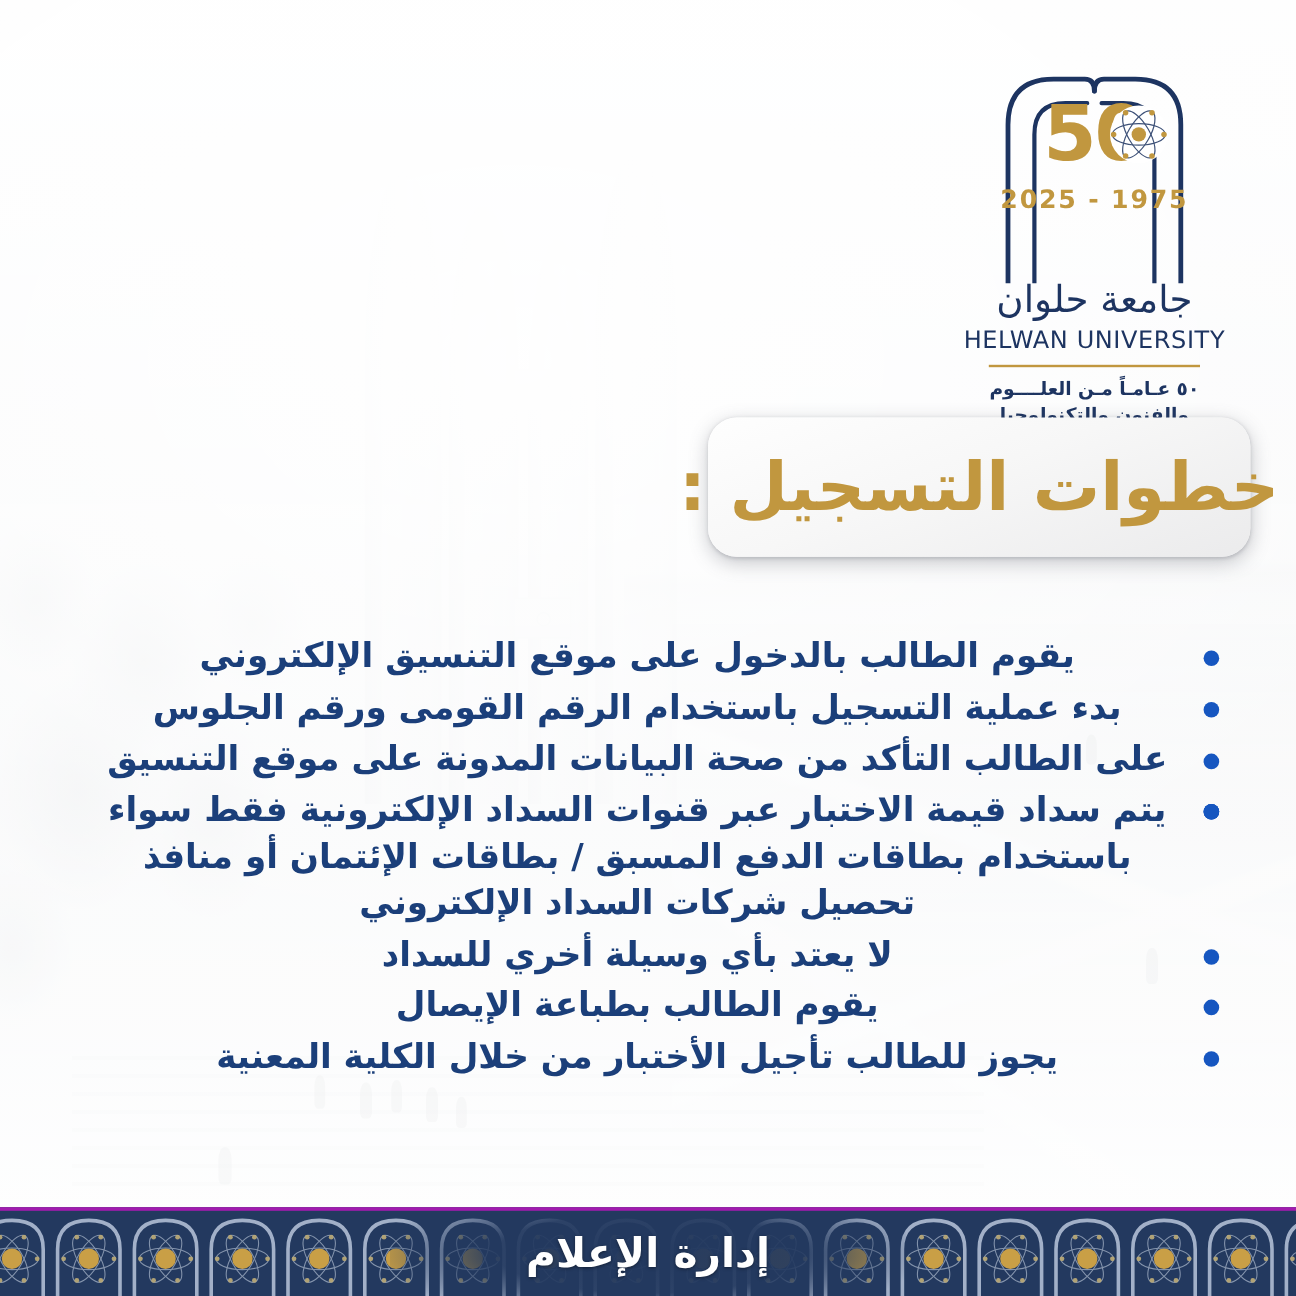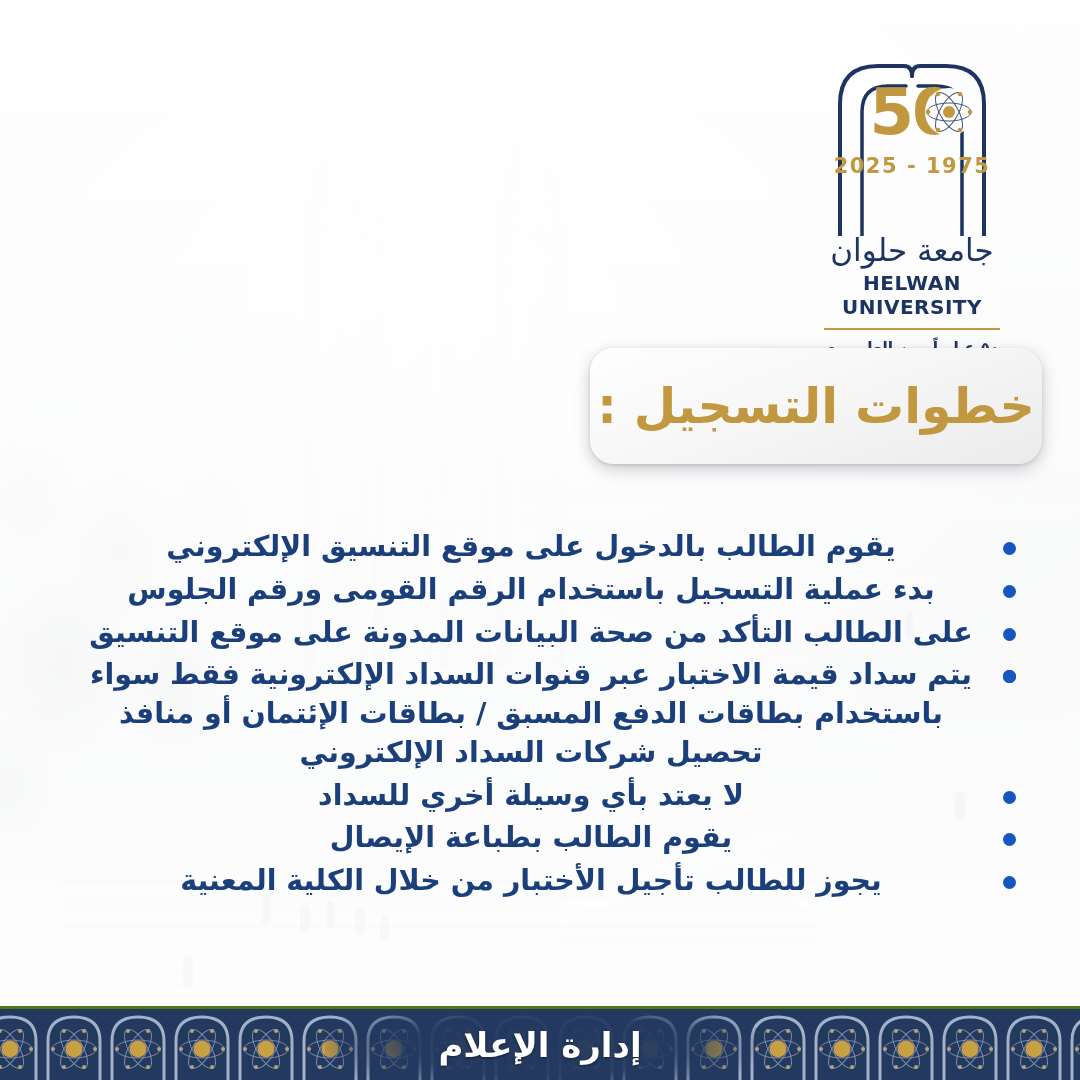--- a/index.html
+++ b/index.html
@@ -207,21 +207,21 @@
     margin-top: -4px;
     font-size: 31px;
     font-weight: normal;
     color: #1d3461;
     letter-spacing: 2px;
     direction: rtl;
   }
   .logo-en-name {
     margin-top: 3px;
     font-size: 20px;
-    font-weight: bold;
+    font-weight: normal;
     color: #1d3461;
     letter-spacing: .5px;
     direction: ltr;
   }
   .logo-rule {
     width: 176px;
     height: 2px;
     background: #c1973f;
     margin: 9px auto 7px;
   }
@@ -241,21 +241,21 @@
     width: 452px;
     height: 116px;
     border-radius: 24px;
     background: linear-gradient(160deg, #fefefe 0%, #f7f7f7 45%, #ebebec 100%);
     box-shadow: 0 5px 16px rgba(90,95,105,.33), 0 1px 3px rgba(90,95,105,.22);
     display: flex;
     align-items: center;
     justify-content: center;
   }
   .title-text {
-    font-size: 49px;
+    font-size: 56px;
     font-weight: bold;
     color: #c1973f;
     direction: rtl;
     white-space: nowrap;
   }
 
   
   .steps-list {
     position: absolute;
     right: 44px;
@@ -286,21 +286,21 @@
     background: #1656c0;
   }
 
   
   .footer {
     position: absolute;
     left: 0; right: 0;
     bottom: 0;
     height: 71px;
     background: #23395f;
-    border-top: 3px solid #4d7c0f;
+    border-top: 3px solid #a21caf;
     overflow: hidden;
   }
   .footer-pattern {
     position: absolute;
     inset: 0;
   }
   .footer-title {
     position: absolute;
     left: 0; right: 0;
     top: 0; bottom: 0;

